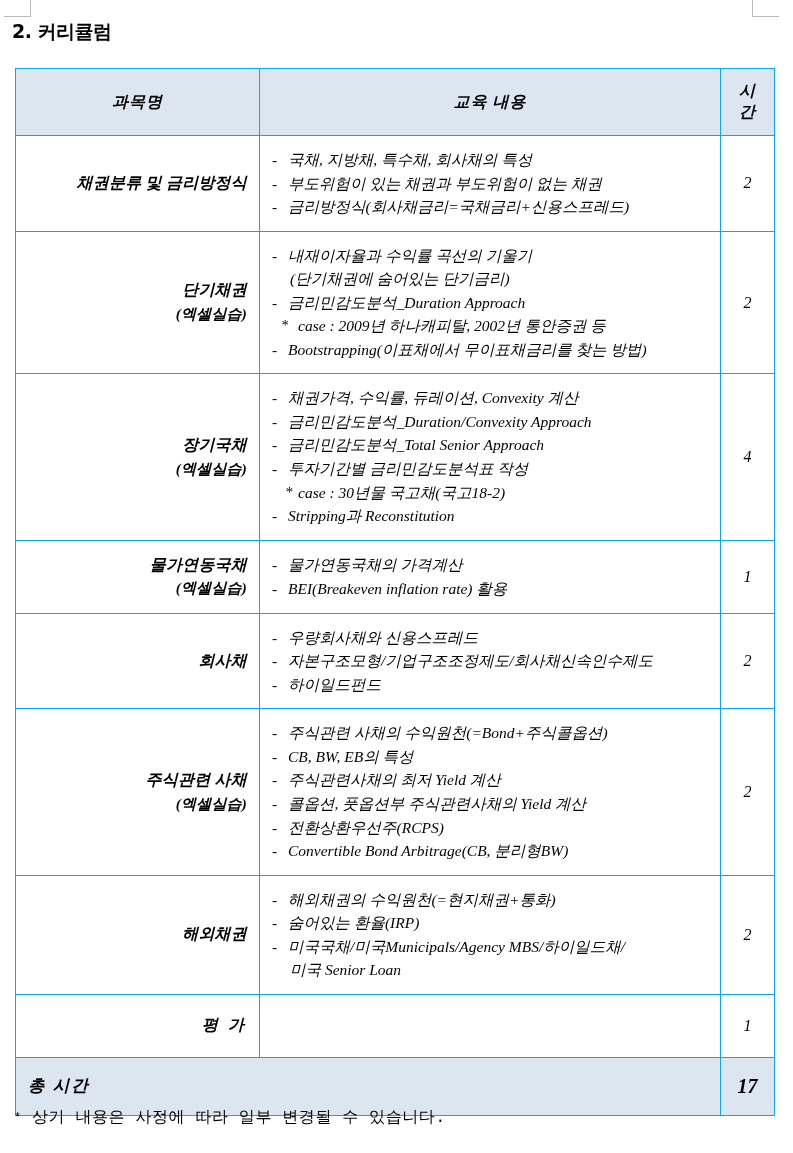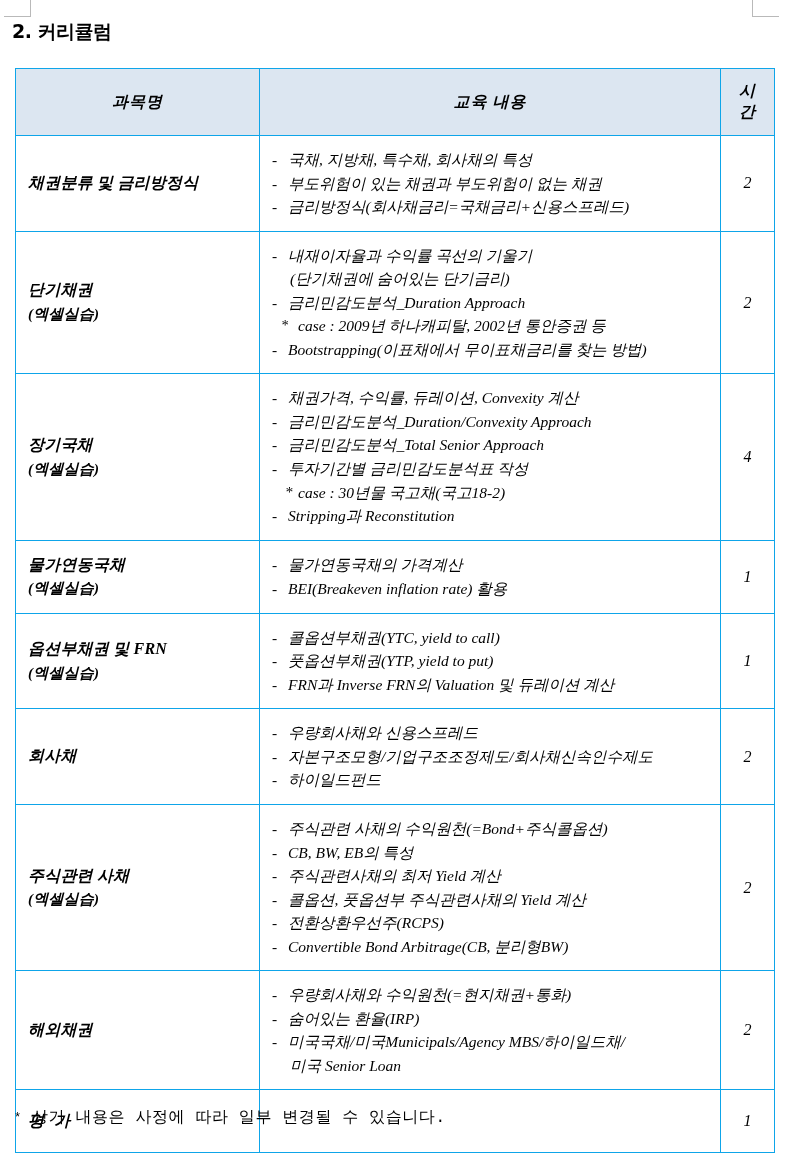--- a/index.html
+++ b/index.html
@@ -77,21 +77,21 @@
   thead th {
     background: #dce6f1;
     text-align: center;
     font-weight: bold;
     font-size: 16px;
     height: 40px;
     letter-spacing: 1px;
   }
 
   td.subject {
-    text-align: left;
+    text-align: right;
     font-weight: bold;
     font-size: 16px;
     line-height: 1.55;
     padding: 4px 2px;
     letter-spacing: 0.2px;
   }
   td.subject .sub-note {
     display: block;
     font-size: 15px;
     font-weight: bold;
@@ -250,31 +250,20 @@
           <td class="subject"><span>물가연동국채</span><span class="sub-note">(엑셀실습)</span></td>
           <td class="content">
             <ul>
               <li class="dash">물가연동국채의 가격계산</li>
               <li class="dash">BEI(Breakeven  inflation  rate)  활용</li>
             </ul>
           </td>
           <td class="hours">1</td>
         </tr>
         <tr>
-          <td class="subject"><span>옵션부채권 및 FRN</span><span class="sub-note">(엑셀실습)</span></td>
-          <td class="content">
-            <ul>
-              <li class="dash">콜옵션부채권(YTC,  yield  to  call)</li>
-              <li class="dash">풋옵션부채권(YTP,  yield  to  put)</li>
-              <li class="dash">FRN과  Inverse  FRN의  Valuation  및  듀레이션  계산</li>
-            </ul>
-          </td>
-          <td class="hours">1</td>
-        </tr>
-        <tr>
           <td class="subject"><span>회사채</span></td>
           <td class="content">
             <ul>
               <li class="dash">우량회사채와 신용스프레드</li>
               <li class="dash">자본구조모형/기업구조조정제도/회사채신속인수제도</li>
               <li class="dash">하이일드펀드</li>
             </ul>
           </td>
           <td class="hours">2</td>
         </tr>
@@ -289,21 +278,21 @@
               <li class="dash">전환상환우선주(RCPS)</li>
               <li class="dash">Convertible  Bond  Arbitrage(CB, 분리형BW)</li>
             </ul>
           </td>
           <td class="hours">2</td>
         </tr>
         <tr>
           <td class="subject"><span>해외채권</span></td>
           <td class="content">
             <ul>
-              <li class="dash">우량회사채와 수익원천(=현지채권+통화)</li>
+              <li class="dash">해외채권의 수익원천(=현지채권+통화)</li>
               <li class="dash">숨어있는 환율(IRP)</li>
               <li class="dash">미국국채/미국Municipals/Agency  MBS/하이일드채/</li>
               <li class="cont">미국 Senior  Loan</li>
             </ul>
           </td>
           <td class="hours">2</td>
         </tr>
         <tr class="eval-row">
           <td class="subject"><span>평 가</span></td>
           <td class="content"></td>

